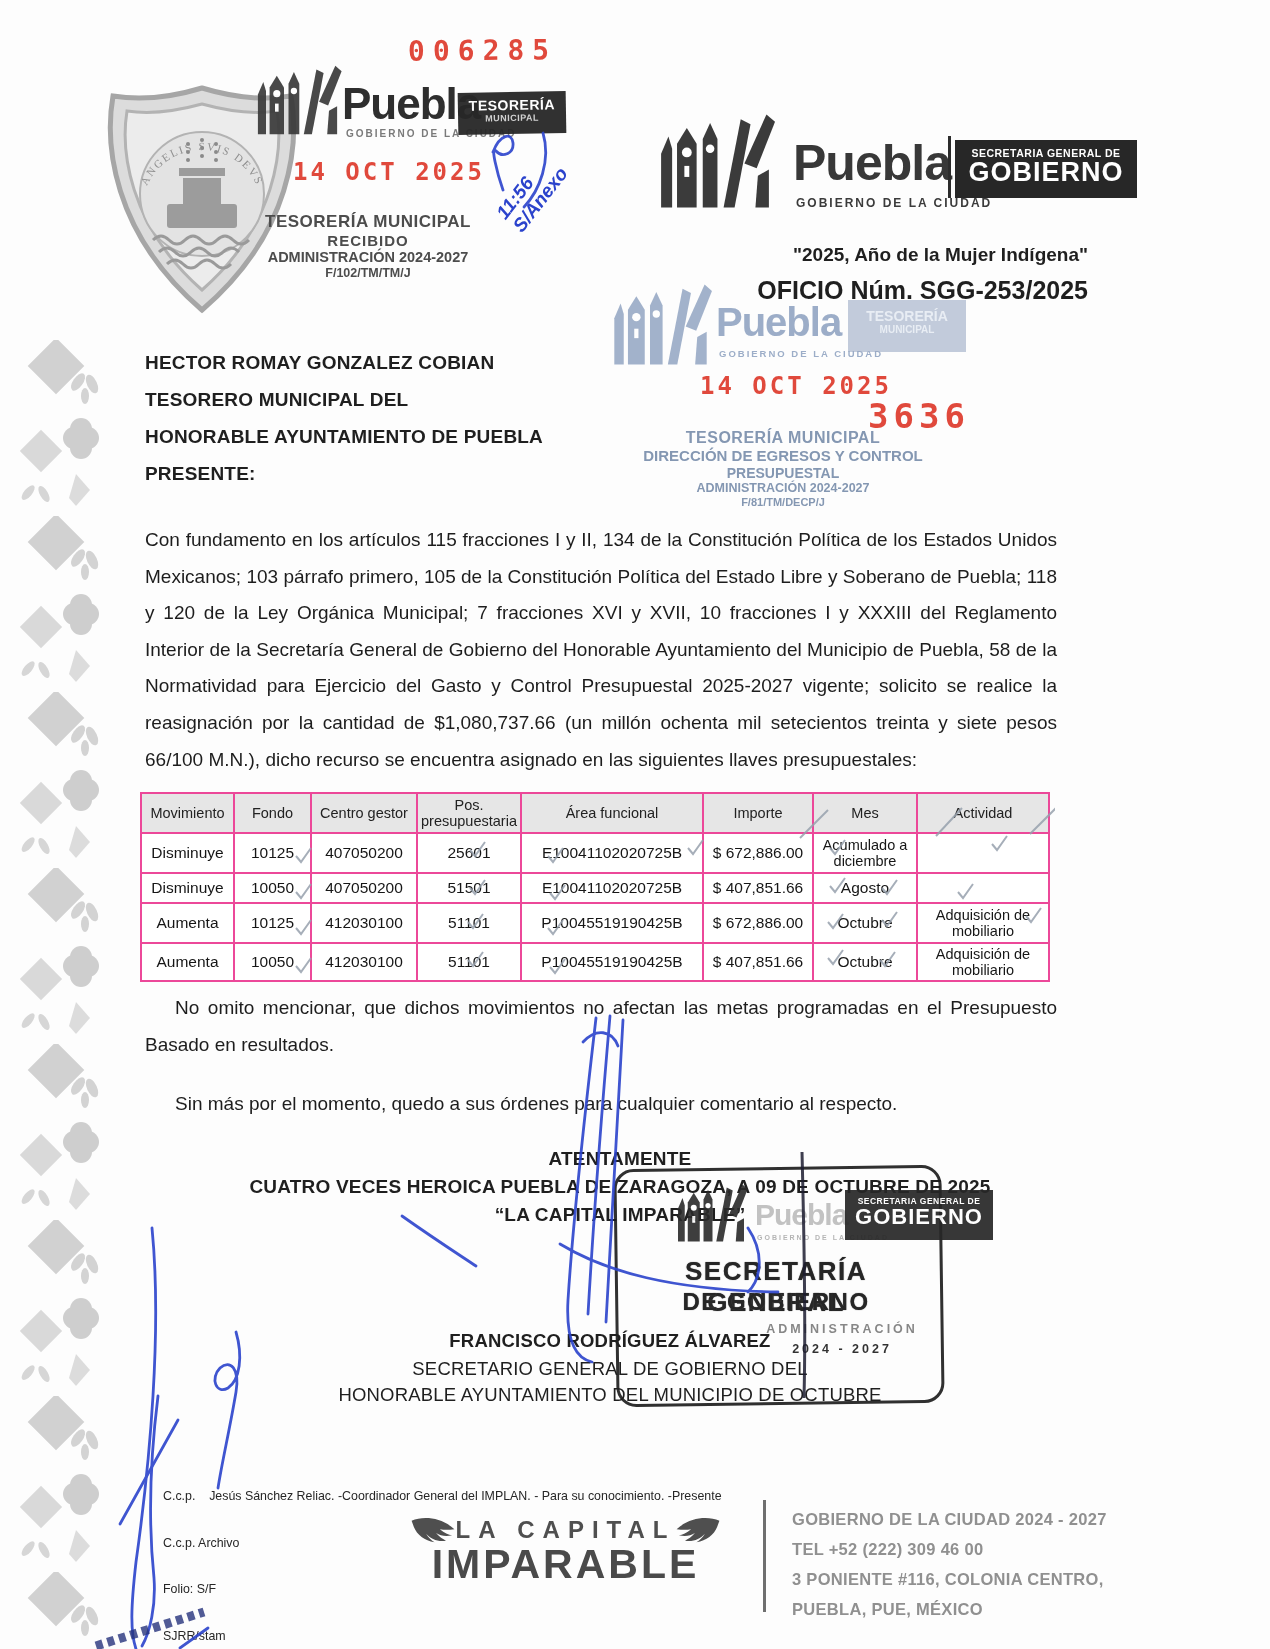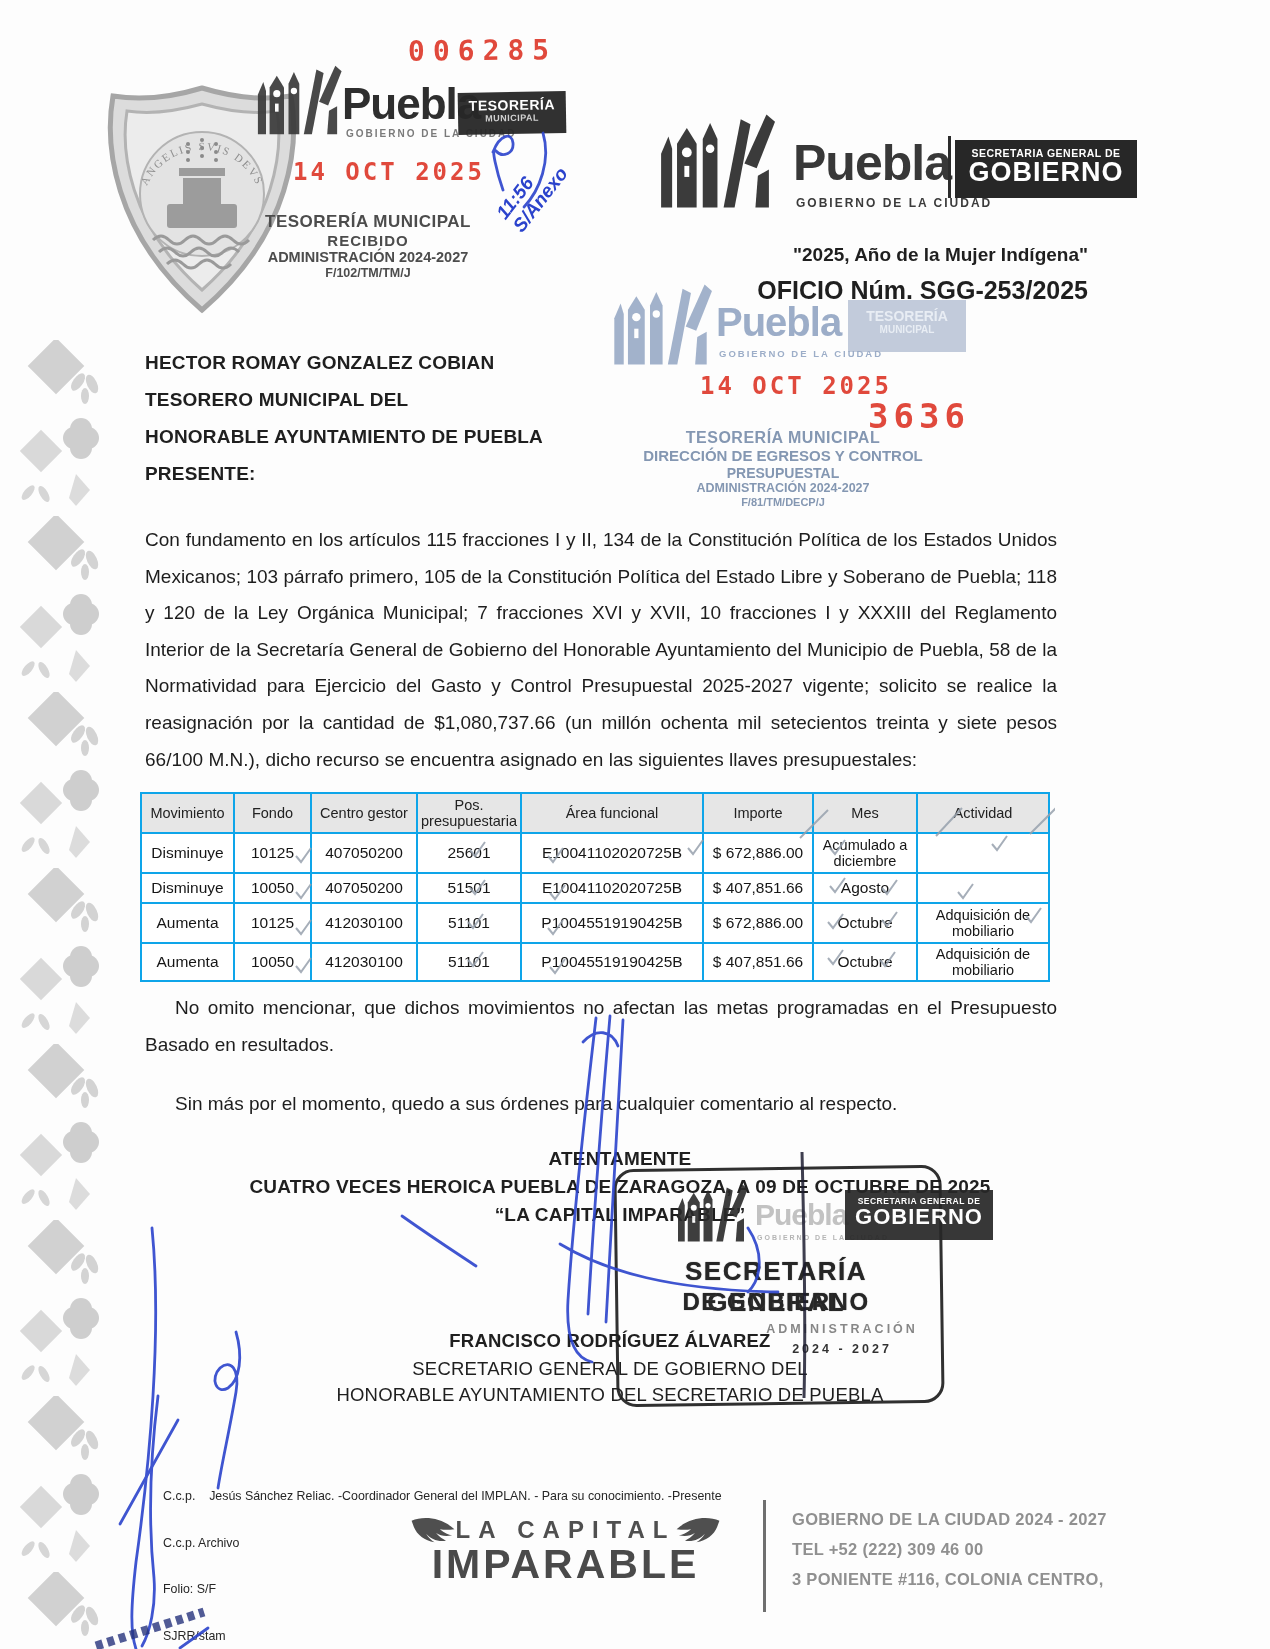--- a/index.html
+++ b/index.html
@@ -34,21 +34,21 @@
   
   .ghost{color:#8ca0bf;filter:blur(.3px);}
   .st2-text{left:608px;top:428px;width:350px;text-align:center;color:#8497b2;font-weight:bold;filter:blur(.2px);}
 
   
   .sgg-box{left:615px;top:1167px;width:322px;height:232px;border:3.5px solid #1a1a1a;border-radius:20px;transform:rotate(-.8deg);opacity:.9;}
   .sgg-big{left:617px;width:318px;text-align:center;font-weight:800;color:#262626;letter-spacing:1.5px;text-shadow:0 0 1px #555;}
 
   
   table.budget{border-collapse:collapse;table-layout:fixed;background:#fff;}
-  table.budget th,table.budget td{border:2px solid #0ea5e9;padding:1px 3px;overflow:hidden;}
+  table.budget th,table.budget td{border:2px solid #ec4899;padding:1px 3px;overflow:hidden;}
   table.budget th{background:#e6e6e6;font-weight:normal;font-size:14.5px;color:#222;text-align:center;}
   table.budget td{font-size:15.5px;text-align:center;color:#161616;}
 
   
   .foot-addr{left:792px;top:1504px;font-size:16.5px;line-height:30px;font-weight:bold;color:#909090;letter-spacing:.3px;}
   .cap-row{display:flex;align-items:center;justify-content:center;color:#4f4f4f;}
   .cap1{font-size:24px;font-weight:bold;letter-spacing:8px;}
   .cap2{font-size:41px;font-weight:800;letter-spacing:3px;color:#4a4a4a;line-height:1;}
   .wing{width:46px;height:26px;fill:#4f4f4f;}
 
@@ -324,21 +324,21 @@
     <span class="t" style="font-size:8.5px;padding-top:6px;">SECRETARIA GENERAL DE</span>
     <span class="m" style="font-size:22px;">GOBIERNO</span>
   </div>
   <div class="abs sgg-big" style="top:1256px;font-size:26px;">SECRETARÍA GENERAL</div>
   <div class="abs sgg-big" style="top:1288px;font-size:24px;">DE GOBIERNO</div>
   <div class="abs c" style="left:737px;top:1322px;width:210px;font-size:12.5px;letter-spacing:3px;color:#6a6a6a;font-weight:bold;opacity:.8;">ADMINISTRACIÓN</div>
   <div class="abs c" style="left:737px;top:1342px;width:210px;font-size:12.5px;letter-spacing:3px;color:#000000;font-weight:bold;opacity:.8;">2024 - 2027</div>
 
   <div class="abs signer-line" style="top:1358px;">SECRETARIO GENERAL DE GOBIERNO DEL</div>
   <div class="abs signer-line b" style="top:1330px;">FRANCISCO RODRÍGUEZ ÁLVAREZ</div>
-  <div class="abs signer-line" style="top:1384px;">HONORABLE AYUNTAMIENTO DEL SECRETARIO DE PUEBLA</div>
+  <div class="abs signer-line" style="top:1384px;">HONORABLE AYUNTAMIENTO DEL MUNICIPIO DE OCTUBRE</div>
 
   <div class="abs ccp">
     <div>C.c.p.    Jesús Sánchez Reliac. -Coordinador General del IMPLAN. - Para su conocimiento. -Presente</div>
     <div>C.c.p. Archivo</div>
     <div>Folio: S/F</div>
     <div>SJRR/stam</div>
   </div>
 
   <div class="abs" style="left:398px;top:1516px;width:335px;">
     <div class="cap-row">
@@ -350,20 +350,21 @@
           <use href="#wing"></use>
         </svg>
     </div>
     <div class="cap2 c">IMPARABLE</div>
   </div>
   <div class="abs" style="left:763px;top:1500px;width:2.5px;height:112px;background:#6f6f6f;"></div>
   <div class="abs foot-addr">
     <div>GOBIERNO DE LA CIUDAD 2024 - 2027</div>
     <div>TEL +52 (222) 309 46 00</div>
     <div>3 PONIENTE #116, COLONIA CENTRO,</div>
+    <div>PUEBLA, PUE, MÉXICO</div>
   </div>
 
   <svg class="abs overlay" style="left:0;top:0;" width="1270" height="1649">
     <g stroke="#2b43cc" stroke-width="2.8" fill="none" stroke-linecap="round" opacity=".9">
 
       <path d="M493,152 C500,134 512,132 513,143 C514,154 502,158 496,151 C490,144 497,173 503,190"></path>
       <path d="M543,133 C551,160 540,190 524,207"></path>
 
       <path d="M596,1018 C586,1105 574,1205 568,1300 C566,1336 574,1358 592,1362"></path>
       <path d="M610,1016 C602,1108 594,1212 588,1314"></path>

